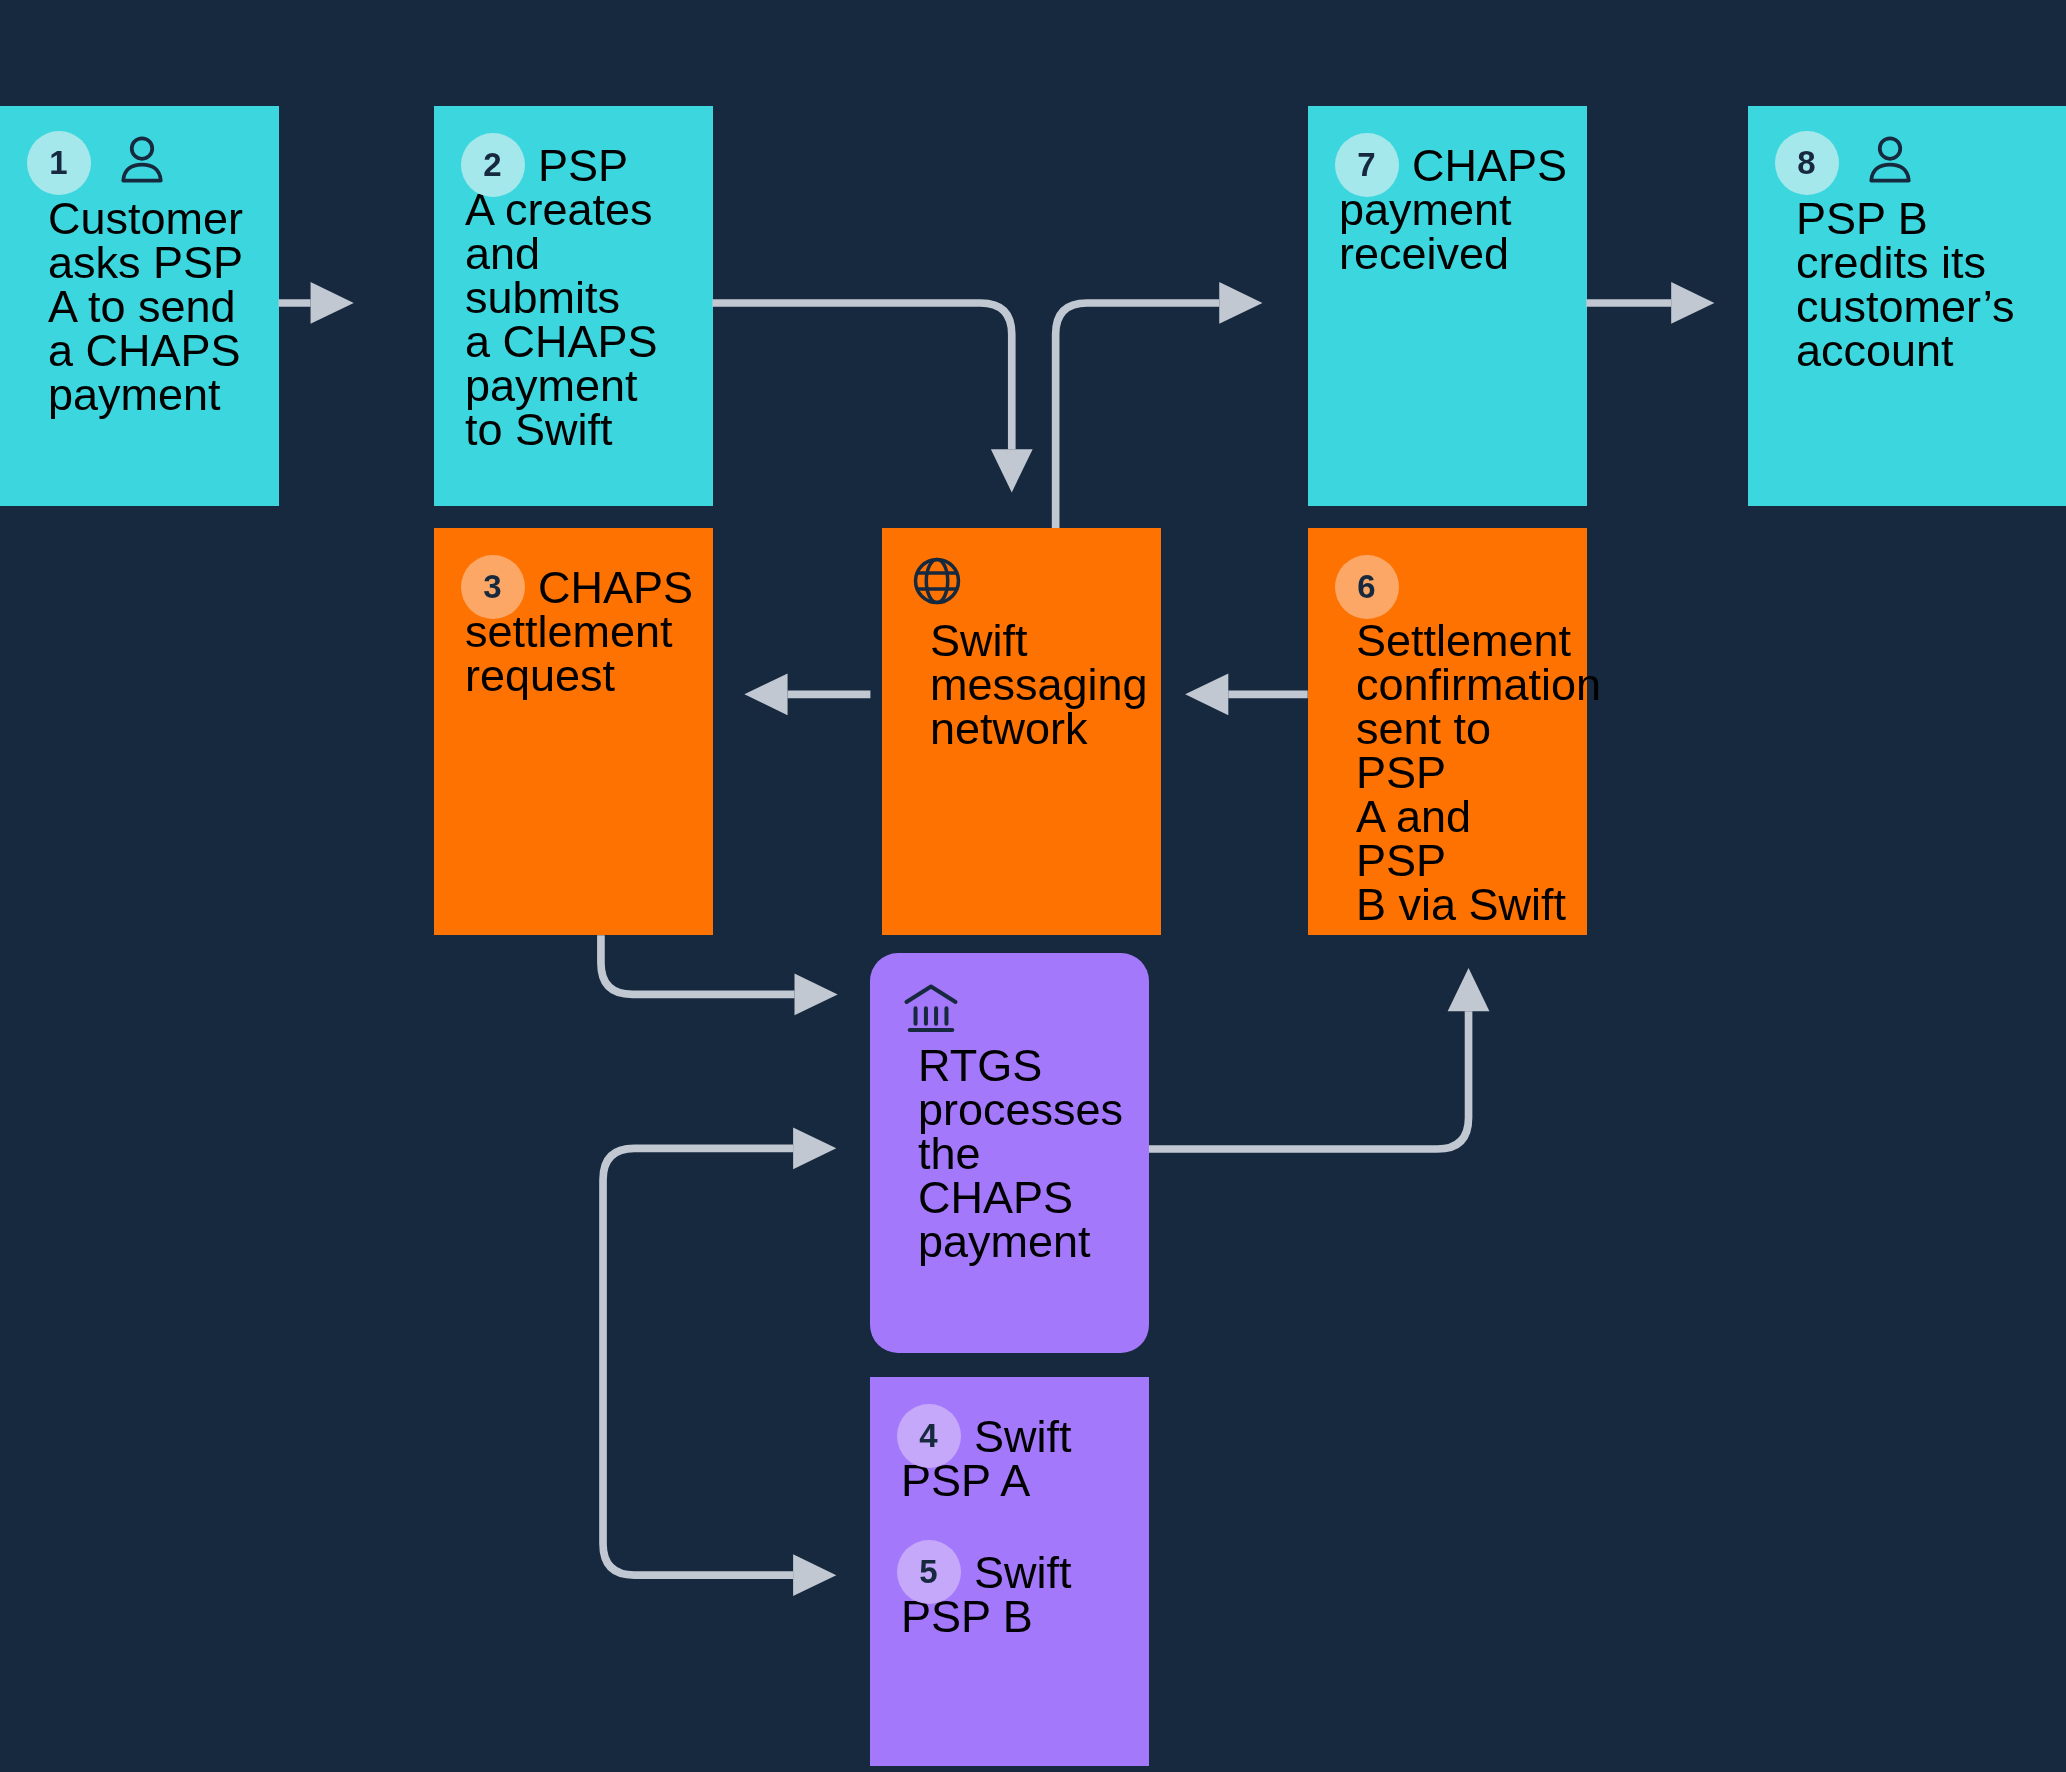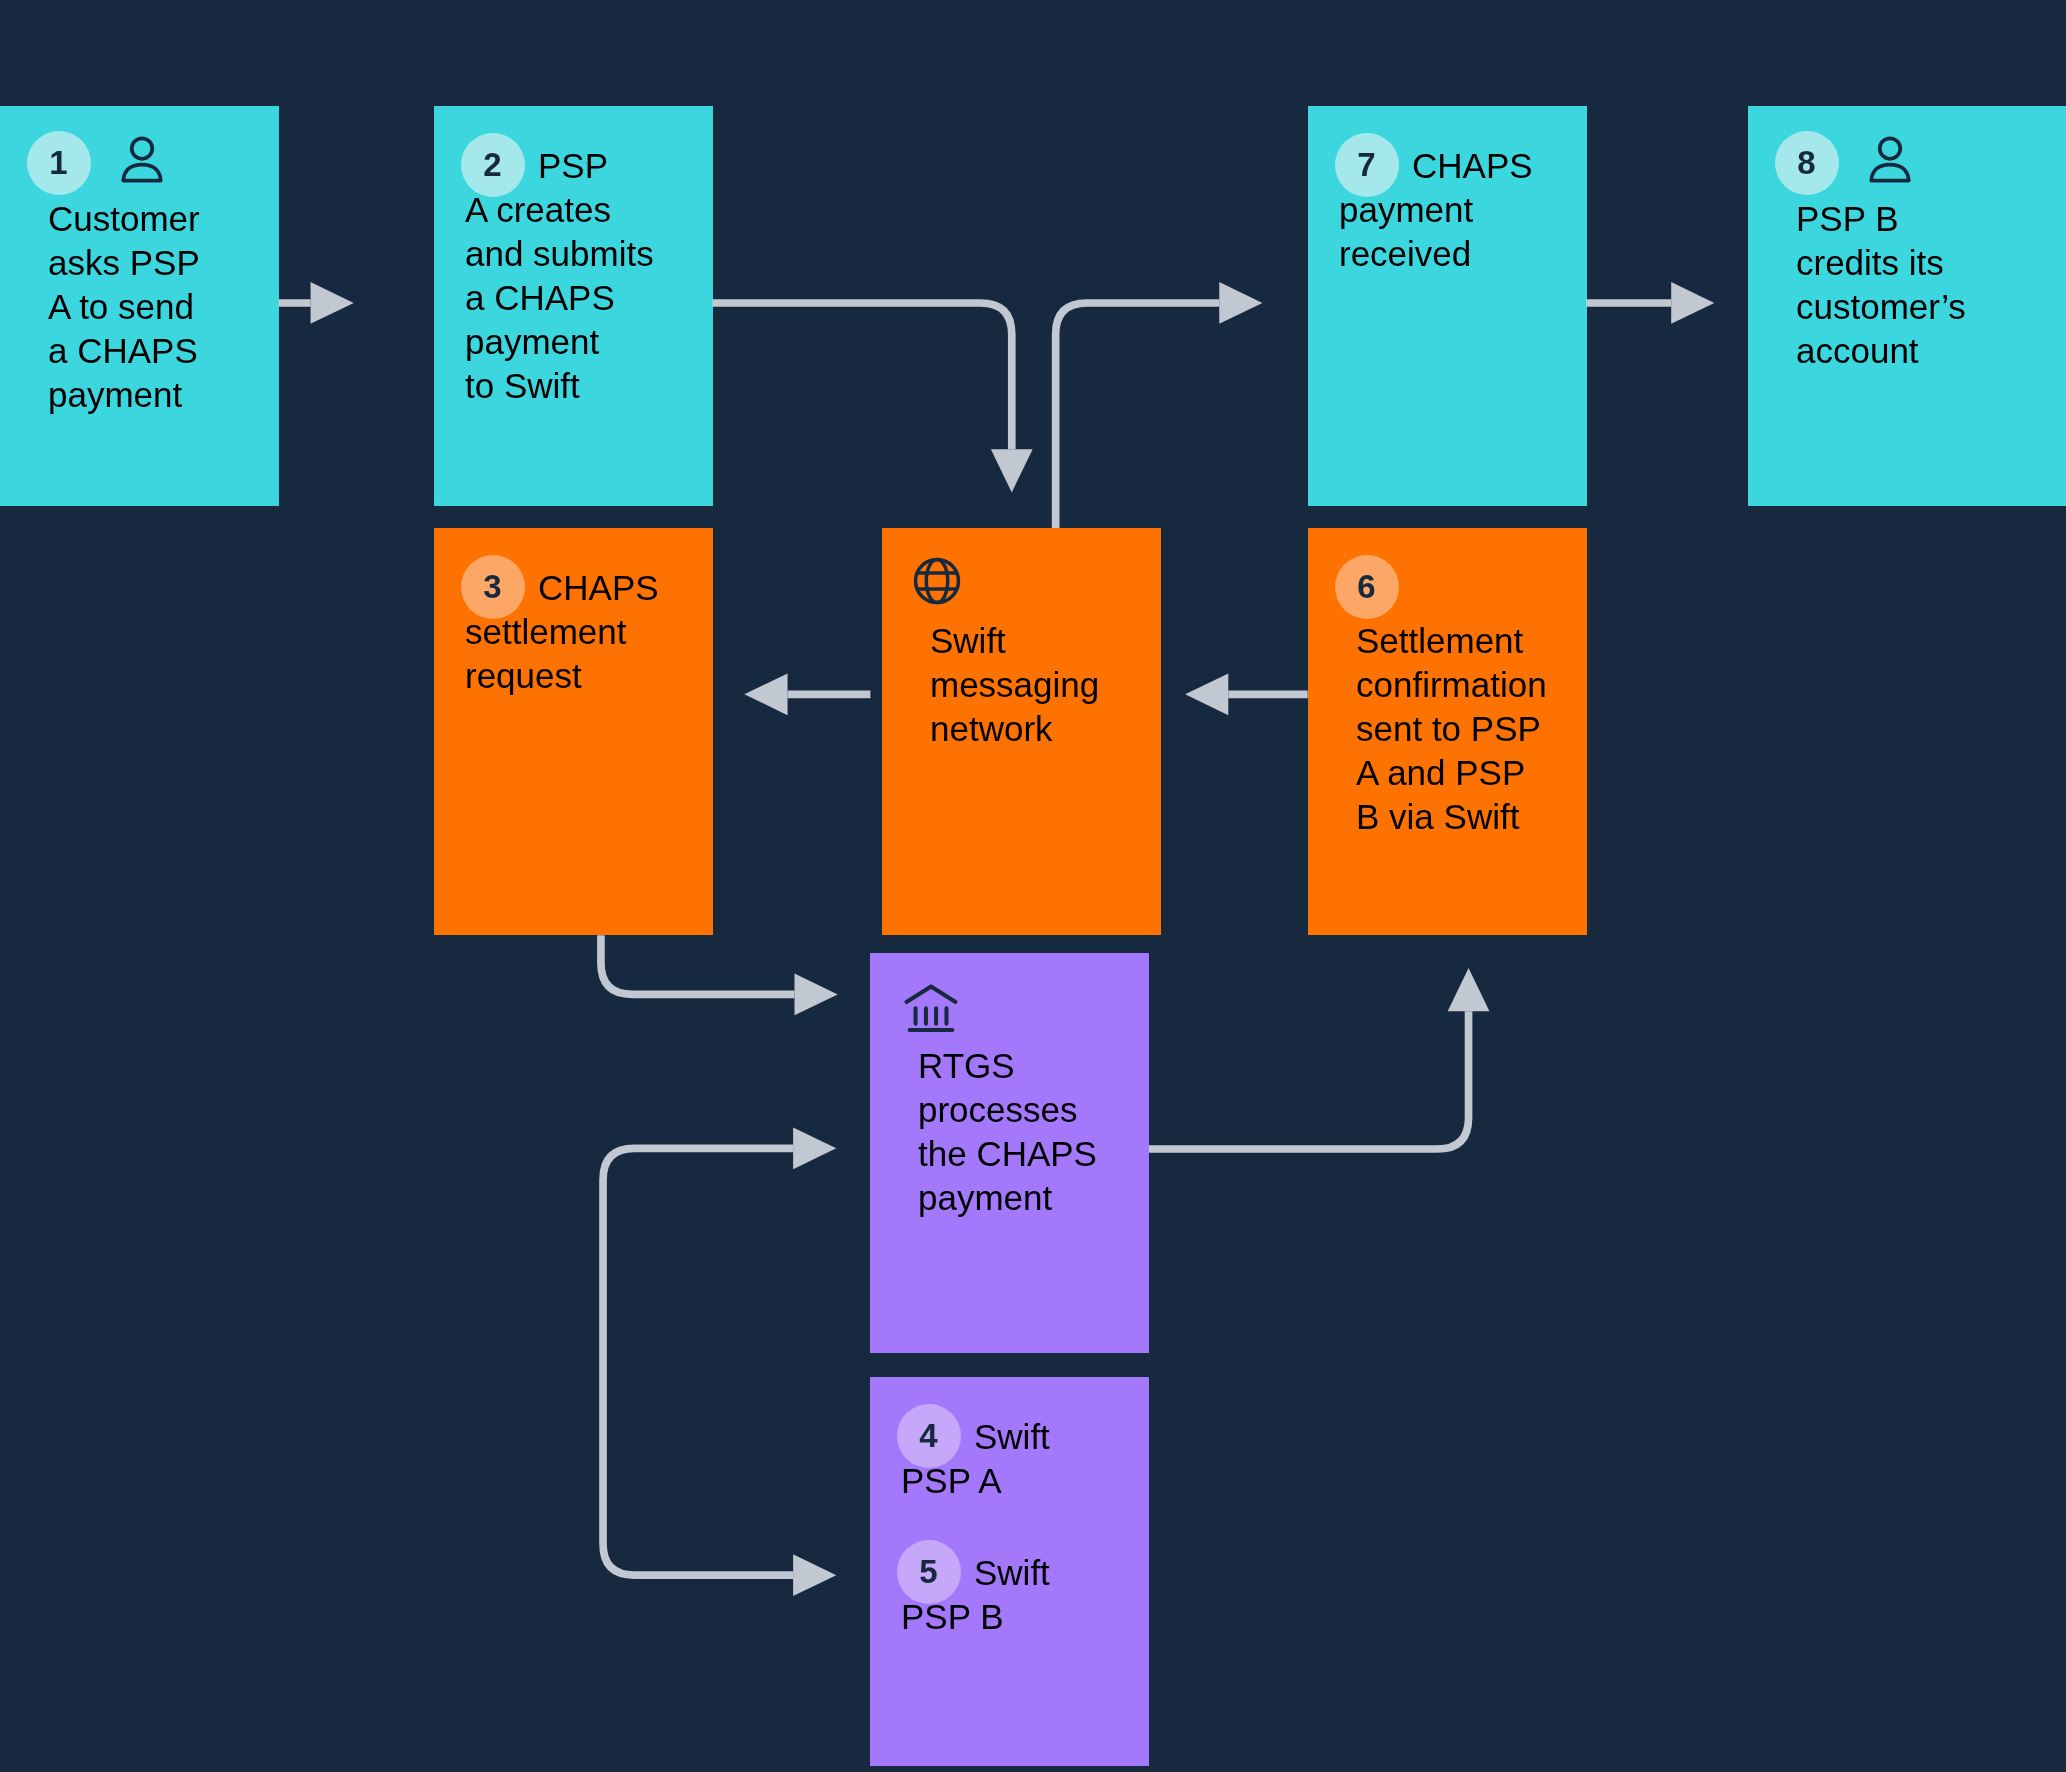--- a/index.html
+++ b/index.html
@@ -9,21 +9,21 @@
   .teal{background:#3CD7DE;}
   .orange{background:#FD7200;}
   .purple{background:#A478FA;}
   .badge{position:absolute;width:64px;height:64px;border-radius:50%;
          display:flex;align-items:center;justify-content:center;
          font-size:33px;font-weight:bold;color:#16293E;}
   .teal .badge{background:#A5E8EC;}
   .orange .badge{background:#FDA766;}
   .purple .badge{background:#C6A8FB;}
   .badge-tl{top:26.5px;left:26.5px;}
-  .btxt{margin:0;color:#000;font-size:35px;line-height:44px;white-space:pre-line;}
+  .btxt{margin:0;color:#000;font-size:45px;line-height:44px;white-space:pre-line;}
   .text-indent{padding:38px 14px 0 31px;text-indent:73px;}
   .text-below{padding:91px 14px 0 48px;}
   .icon-row{position:absolute;top:25px;left:26.5px;display:flex;gap:21px;align-items:flex-start;}
   .ic{display:block;}
   .entry{position:absolute;left:0;right:0;}
   svg.overlay{position:absolute;left:0;top:0;pointer-events:none;}
   .conn{stroke:#C2C8D2;stroke-width:11;fill:none;}
   .head{fill:#C2C8D2;stroke:none;}
 </style>
 </head>
@@ -106,21 +106,21 @@
 
   <div class="box orange" style="left:1308px;top:528px;width:279px;height:407px;">
     <span class="badge badge-tl">6</span>
     <p class="btxt text-below">Settlement
 confirmation
 sent to PSP
 A and PSP
 B via Swift</p>
   </div>
 
-  <div class="box purple" style="left:870px;top:953px;width:279px;height:400px;">
+  <div class="box purple" style="left:870px;top:953px;width:279px;height:400px;border-radius:28px;">
     <div class="icon-row">
       <svg class="ic" width="68" height="64" viewBox="0 0 24 24">
         <g fill="none" stroke="#16293E" stroke-width="1.5" stroke-linecap="round" stroke-linejoin="round">
           <path d="M2.8 9 L12 3.2 L21.2 9"></path>
           <line x1="6.2" y1="11.3" x2="6.2" y2="17.2"></line>
           <line x1="10.1" y1="11.3" x2="10.1" y2="17.2"></line>
           <line x1="13.9" y1="11.3" x2="13.9" y2="17.2"></line>
           <line x1="17.8" y1="11.3" x2="17.8" y2="17.2"></line>
           <line x1="4" y1="19.5" x2="20" y2="19.5"></line>
         </g>

